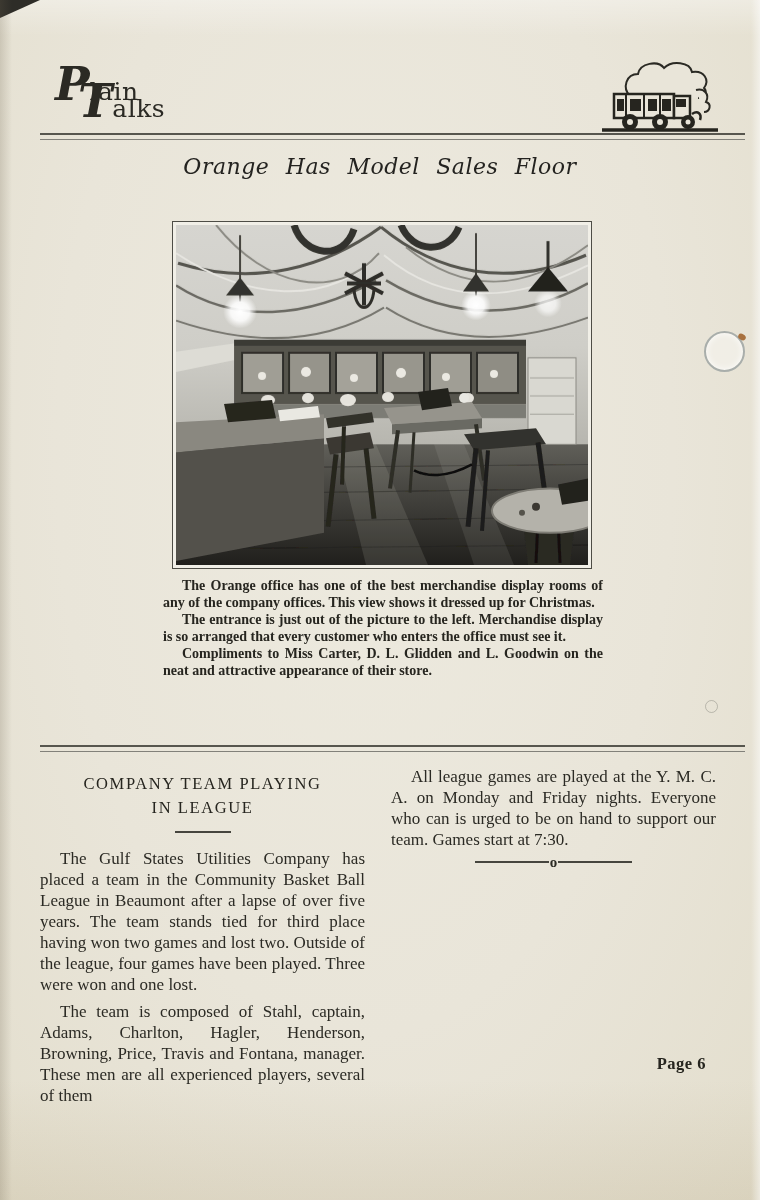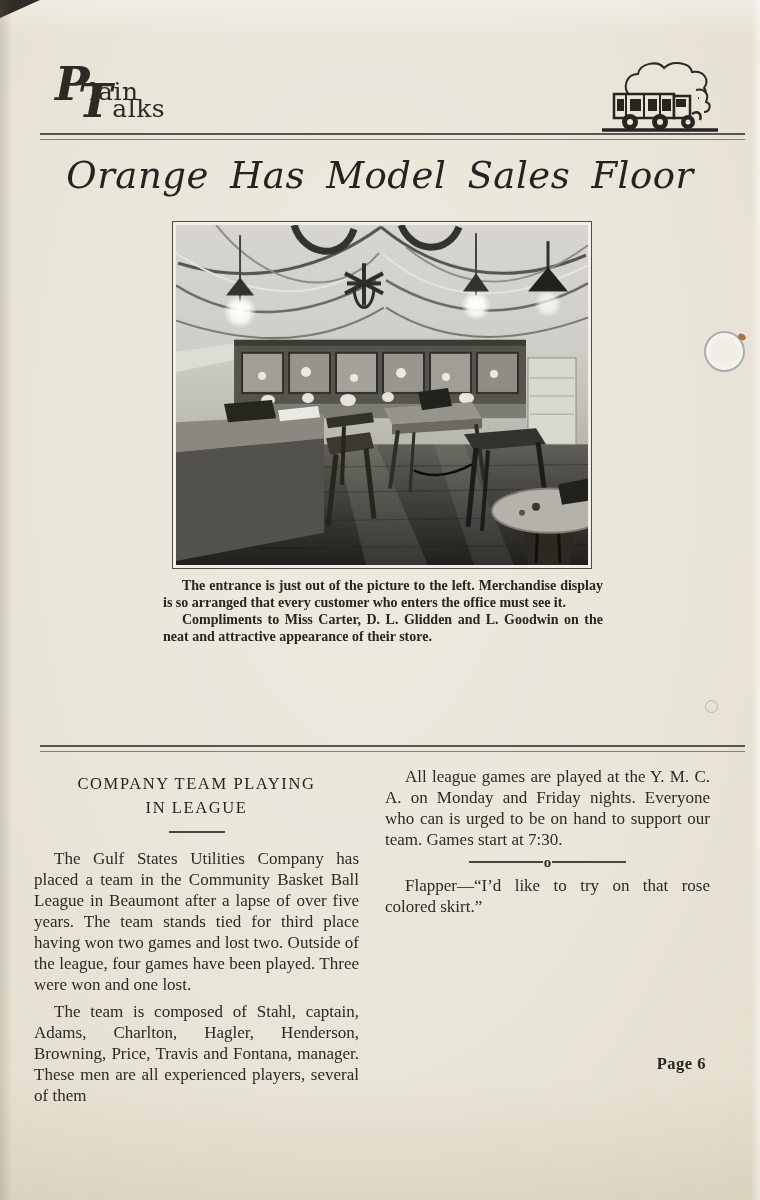--- a/index.html
+++ b/index.html
@@ -32,34 +32,34 @@
   .logo-l2{margin-top:-24px;margin-left:36px;}
   .logo-cap{font-family:"DejaVu Serif", serif;font-style:italic;font-weight:700;font-size:46px;line-height:0.9;}
   .logo-rest{font-family:"DejaVu Serif", serif;font-size:25px;letter-spacing:0.5px;}
   .rule-double{position:absolute;left:40px;right:15px;height:4px;
     border-top:2px solid #57564e;border-bottom:1px solid #82817a;}
   #rule-top{top:133px;}
   #rule-mid{top:745px;}
   .truck{position:absolute;right:36px;top:58px;width:124px;height:78px;}
   
   .page-title{position:absolute;top:154px;left:0;width:100%;text-align:center;
-    font-family:"DejaVu Serif", serif;font-style:italic;font-size:37px;
+    font-family:"DejaVu Serif", serif;font-style:italic;font-size:22px;
     letter-spacing:0.5px;word-spacing:9px;color:#242320;}
   
   .photo-frame{position:absolute;left:172px;top:221px;width:420px;height:348px;
     box-sizing:border-box;border:1px solid #4e4d46;padding:3px;background:#f1efe7;}
   .photo{width:100%;height:100%;background:#c9c8c2;position:relative;overflow:hidden;
     box-shadow:inset 0 0 18px rgba(0,0,0,0.25);}
   .photo svg{display:block;width:100%;height:100%;}
   
   .caption{position:absolute;left:163px;top:577px;width:440px;
     font-weight:700;font-size:14px;line-height:17px;text-align:justify;color:#26251f;}
   .caption p{margin:0;text-indent:19px;}
   
-  .columns{position:absolute;left:34px;top:766px;width:676px;display:flex;gap:26px;}
+  .columns{position:absolute;left:40px;top:766px;width:676px;display:flex;gap:26px;}
   .col{width:331px;font-size:17px;line-height:21px;text-align:justify;color:#2b2a24;}
   .col p{margin:0 0 6px 0;text-indent:20px;}
   .col p.no-indent{text-indent:0;}
   .article-heading{text-align:center;font-size:16.5px;letter-spacing:1.6px;
     line-height:24px;margin-top:6px;color:#26251f;}
   .short-rule{width:56px;height:0;border:none;border-top:2px solid #46453e;margin:11px auto 15px auto;}
   .divider-o{display:flex;align-items:center;justify-content:center;margin:7px 0 8px 0;}
   .divider-o .seg{width:74px;height:2px;background:#46453e;}
   .divider-o .o{margin:0 1px;font-size:15px;font-weight:700;line-height:10px;}
   
@@ -245,20 +245,21 @@
           <polygon points="382,258 412,252 412,274 386,278" fill="#23221e"></polygon>
           <circle cx="360" cy="280" r="4" fill="#3a3833"></circle>
           <circle cx="346" cy="286" r="3" fill="#54524c"></circle>
         </g>
       </g>
     </svg>
   </div>
 </div>
 
 <div class="caption">
+  <p>The Orange office has one of the best merchandise display rooms of any of the company offices.  This view shows it dressed up for Christmas.</p>
   <p>The entrance is just out of the picture to the left. Merchandise display is so arranged that every customer who enters the office must see it.</p>
   <p>Compliments to Miss Carter, D. L. Glidden and L. Goodwin on the neat and attractive appearance of their store.</p>
 </div>
 
 <div id="rule-mid" class="rule-double"></div>
 
 <div class="columns">
   <div class="col">
     <div class="article-heading">
       <div>COMPANY TEAM PLAYING</div>
@@ -268,17 +269,16 @@
     <p>The Gulf States Utilities Company has placed a team in the Community Basket Ball League in Beaumont after a lapse of over five years.  The team stands tied for third place having won two games and lost two.  Outside of the league, four games have been played.  Three were won and one lost.</p>
     <p>The team is composed of Stahl, captain, Adams, Charlton, Hagler, Henderson, Browning, Price, Travis and Fontana, manager.  These men are all experienced players, several of them</p>
   </div>
   <div class="col">
     <p>All league games are played at the Y. M. C. A. on Monday and Friday nights.  Everyone who can is urged to be on hand to support our team. Games start at 7:30.</p>
     <div class="divider-o">
       <span class="seg"></span>
       <span class="o">o</span>
       <span class="seg"></span>
     </div>
-    <p>Flapper—“I’d like to try on that rose colored skirt.”</p>
   </div>
 </div>
 
 <div class="page-number">Page 6</div>
 
 </body></html>

